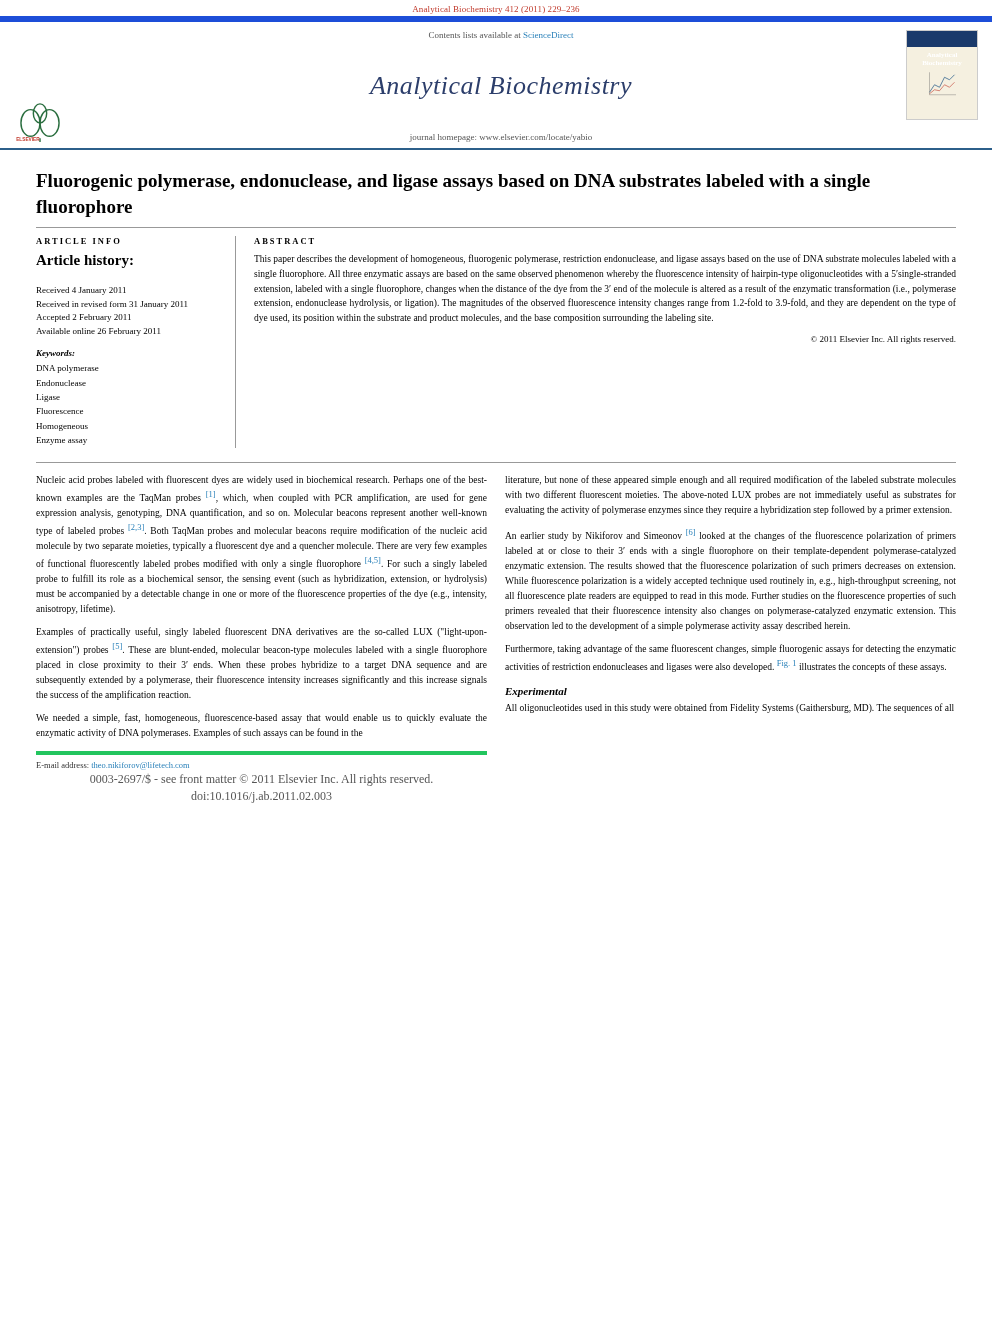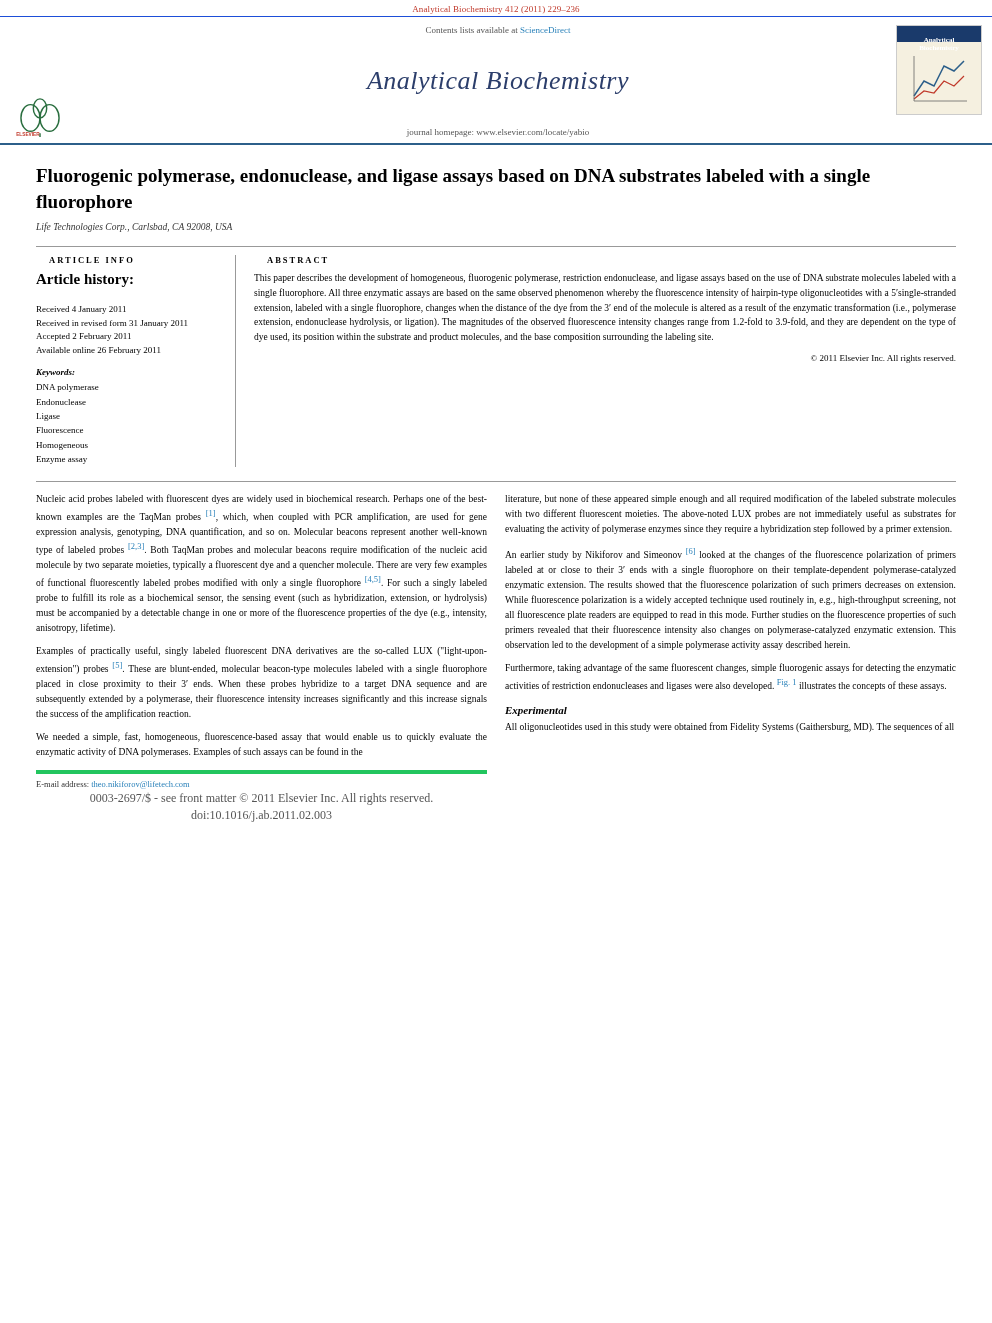--- a/index.html
+++ b/index.html
@@ -11,21 +11,21 @@
       width: 992px;
       min-height: 1323px;
     }
     .top-bar {
       background: #fff;
       text-align: center;
       padding: 4px 0 2px 0;
       font-size: 9px;
       color: #c0392b;
       letter-spacing: 0.01em;
-      border-bottom: 1px solid #1d4ed8;
+      border-bottom: 6px solid #1d4ed8;
     }
     .header-area {
       display: flex;
       align-items: stretch;
       border-bottom: 2px solid #2c5f8a;
       padding: 8px 10px 6px 10px;
       gap: 10px;
     }
     .header-left {
       display: flex;
@@ -72,28 +72,28 @@
       color: #555;
       margin-top: 3px;
     }
     .header-right {
       min-width: 80px;
       display: flex;
       align-items: flex-start;
       justify-content: center;
     }
     .journal-thumbnail {
-      width: 86px;
+      width: 72px;
       height: 90px;
       border: 1px solid #ccc;
       background: linear-gradient(to bottom, #1a3a6b 0%, #1a3a6b 18%, #f5f0e0 18%, #f5f0e0 100%);
       display: flex;
       flex-direction: column;
       align-items: center;
-      padding: 10px;
+      padding: 20px;
       font-size: 7px;
     }
     .thumbnail-top {
       color: #fff;
       font-size: 7px;
       font-weight: bold;
       text-align: center;
       line-height: 1.2;
       height: 16px;
       display: flex;
@@ -151,21 +151,20 @@
     .right-col {
       flex: 1;
     }
     .section-label {
       font-size: 8.5px;
       font-weight: bold;
       letter-spacing: 2px;
       text-transform: uppercase;
       margin-bottom: 6px;
       color: #000;
-      margin-left: 13px;
     }
     .article-history-label {
       font-size: 15px;
       font-weight: bold;
       margin-bottom: 15px;
       color: #000;
     }
     .history-item {
       font-size: 9px;
       color: #000;
@@ -299,21 +298,20 @@
         </svg>
       </div>
     </div>
   </div>
 </div>
 
 <div class="main-content">
 
   <div class="paper-title">Fluorogenic polymerase, endonuclease, and ligase assays based on DNA substrates labeled with a single fluorophore</div>
 
-  <div class="author-affiliation">Life Technologies Corp., Carlsbad, CA 92008, USA</div>
 
   <div class="two-col">
 
     <div class="left-col">
       <div class="section-label">ARTICLE INFO</div>
 
       <div class="article-history-label">Article history:</div>
 
       <div class="history-item">Received 4 January 2011</div>
       <div class="history-item">Received in revised form 31 January 2011</div>

